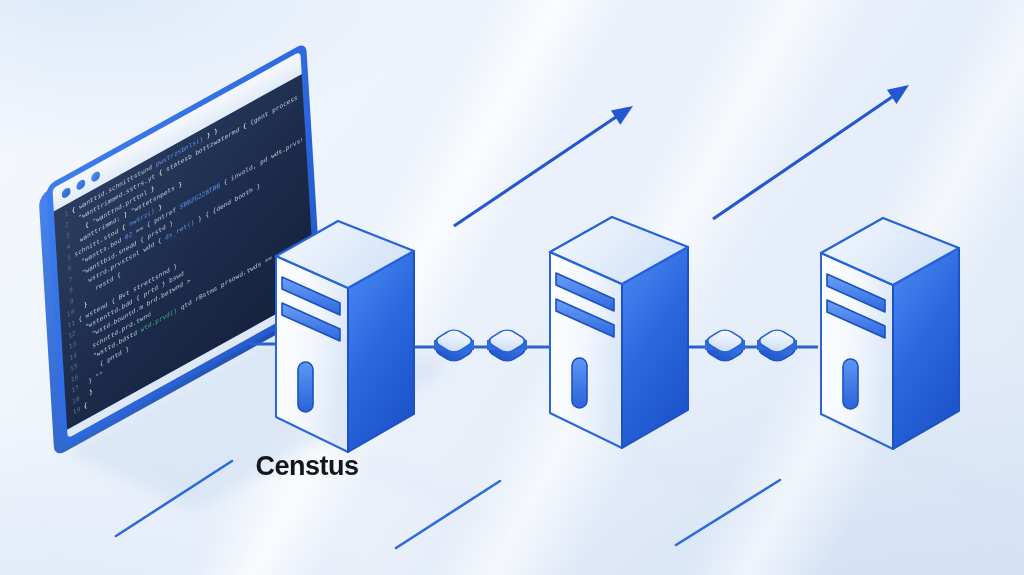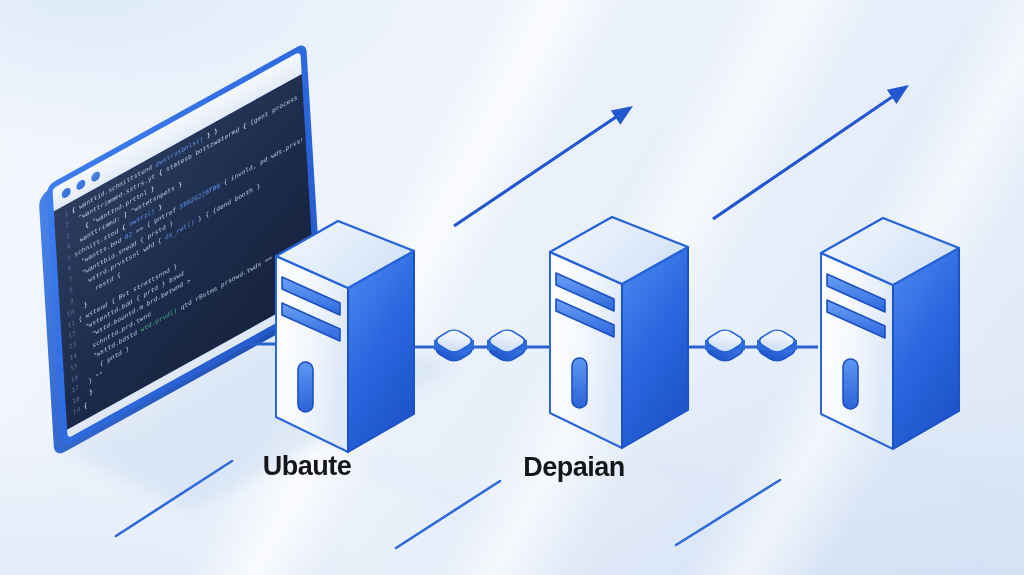--- a/index.html
+++ b/index.html
@@ -246,16 +246,15 @@
     <g>
       <line x1="454" y1="226" x2="616" y2="117" stroke="#2257d0" stroke-width="3.2"></line>
       <polygon points="633,106 620.3,124.8 610.9,110.6" fill="#2257d0"></polygon>
     </g>
     <g>
       <line x1="713" y1="219" x2="892" y2="97" stroke="#2257d0" stroke-width="3.2"></line>
       <polygon points="909,85 896.5,103.9 886.9,89.8" fill="#2257d0"></polygon>
     </g>
   </svg>
 
-  <div class="srv-label" style="left:202px;top:451px">Ubaute</div>
-  <div class="srv-label" style="left:469px;top:452px">Depaian</div>
+  <div class="srv-label" style="left:202px;top:451px">Censtus</div>
 
 </div>
 
 </body></html>

